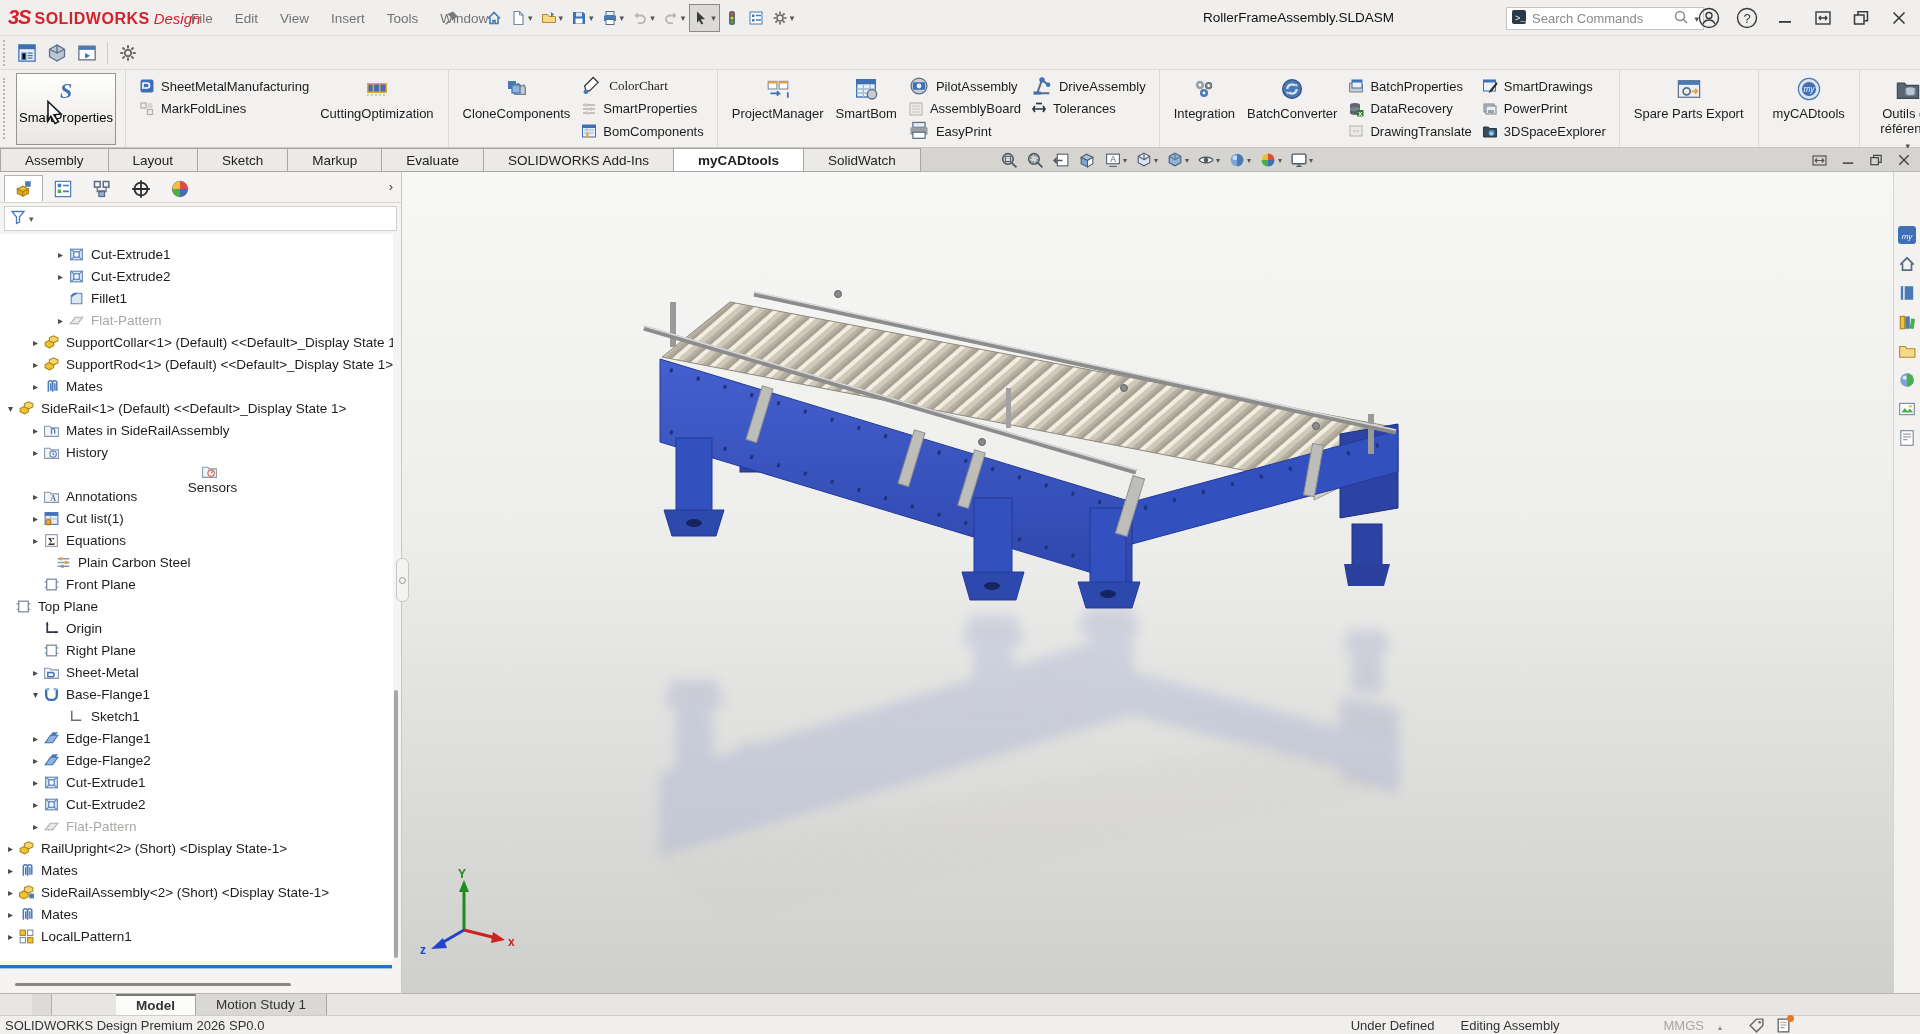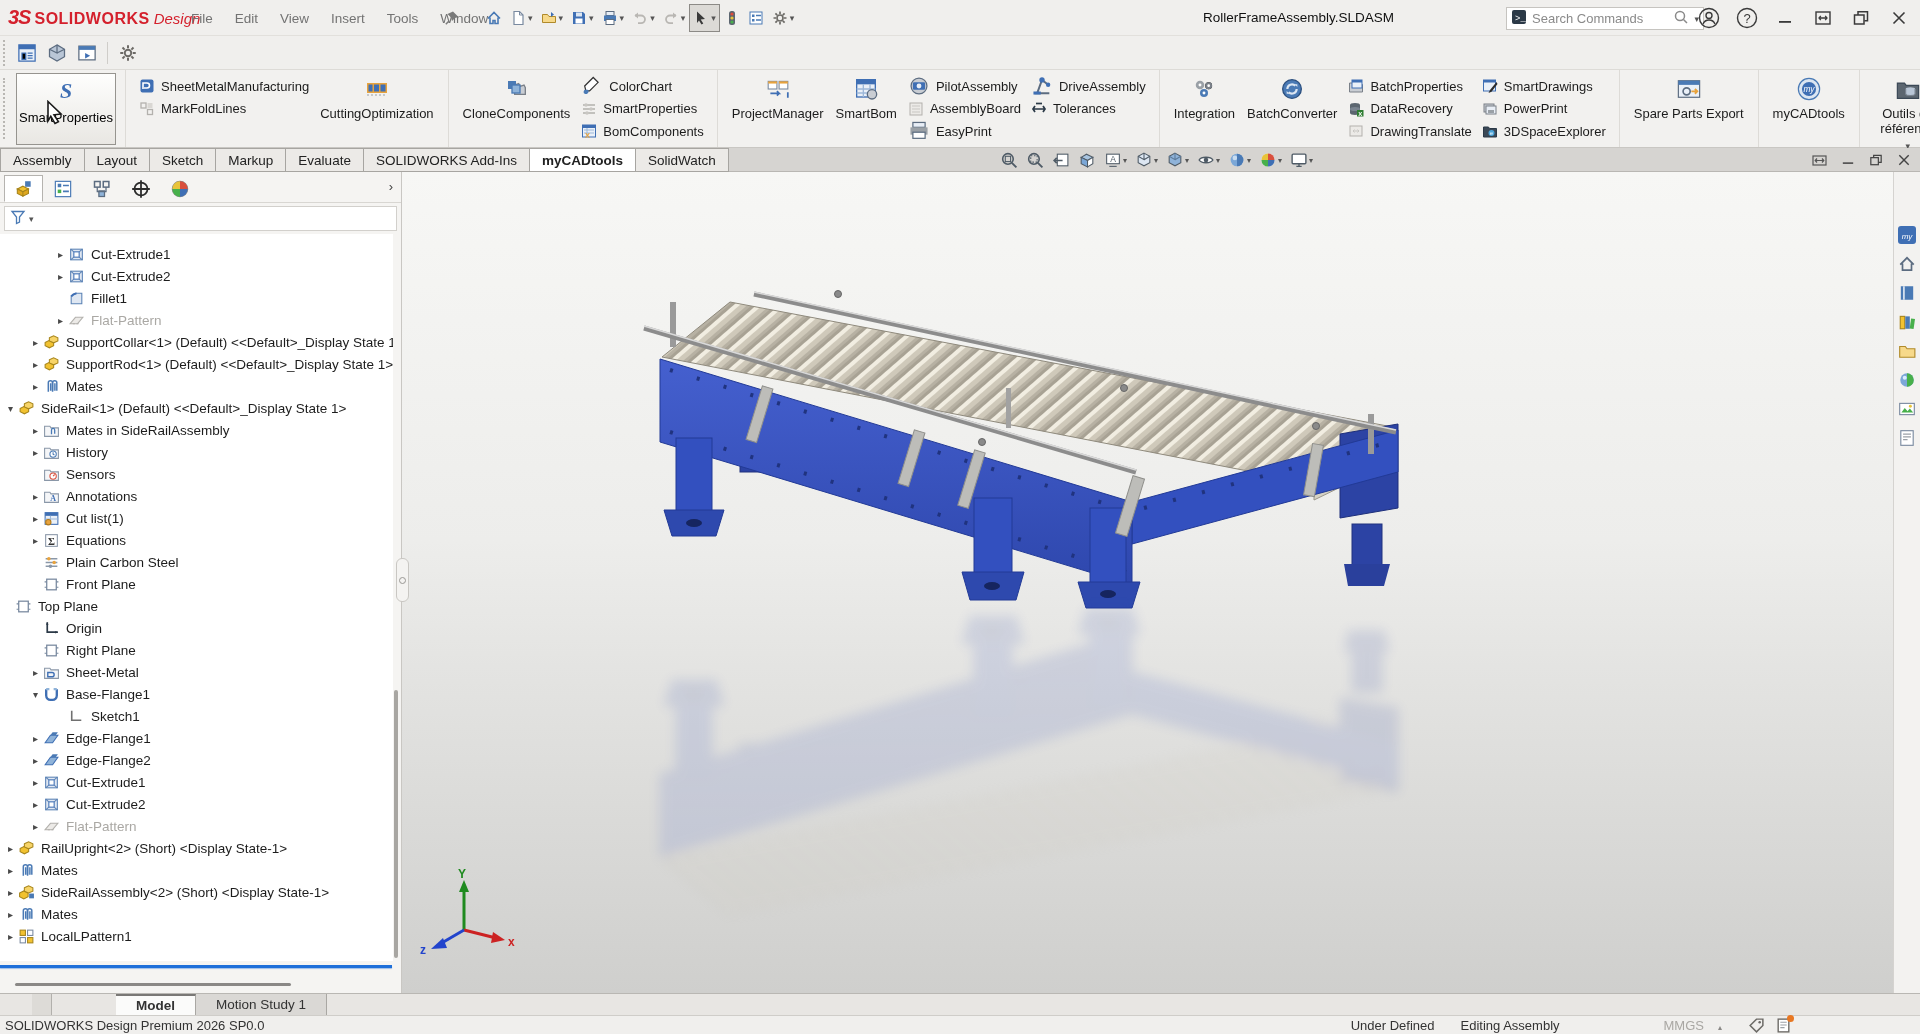--- a/index.html
+++ b/index.html
@@ -44,21 +44,21 @@
   .rtall { display:flex; flex-direction:column; align-items:center; padding:3px 5px 0 5px; font-size:13px; text-align:center; white-space:nowrap; }
   .rtall.twoline { white-space:normal; width:78px; line-height:15px; }
   .rtall .ric { height:28px; display:flex; align-items:center; }
   .rtall .rlb { margin-top:3px; }
   .rtall .car, .rrow .car { font-size:9px; color:#555; margin-top:3px; }
   .ribbon-collapse { position:absolute; right:8px; bottom:4px; color:#555; font-size:14px; font-weight:bold; }
 
   
   .tabstrip { position:absolute; left:0; top:148px; width:100%; height:24px; background:#d6d4d1; border-bottom:1px solid #b9b7b3; }
   .ctabs { position:absolute; left:0; top:0; height:24px; display:flex; }
-  .ctab { height:24px; padding:0 12px; display:flex; align-items:center; background:#eceae7; border:1px solid #a7a5a1; border-left:none; font-size:13.5px; color:#222; }
+  .ctab { height:24px; padding:0 24px; display:flex; align-items:center; background:#eceae7; border:1px solid #a7a5a1; border-left:none; font-size:13.5px; color:#222; }
   .ctab:first-child { border-left:1px solid #a7a5a1; }
   .ctab.active { background:#ffffff; font-weight:bold; }
   .headsup { position:absolute; left:998px; top:1px; height:22px; display:flex; align-items:center; gap:4px; }
   .hbtn { display:flex; align-items:center; height:22px; padding:0 2px; }
   .hbtn .car { font-size:8px; color:#555; margin-left:1px; }
   .dwinctl { position:absolute; right:8px; top:1px; height:22px; display:flex; align-items:center; gap:12px; color:#444; }
 
   
   .main { position:absolute; left:0; top:172px; width:1920px; height:821px; }
   .viewport { position:absolute; left:402px; top:0; width:1491px; height:821px; background:linear-gradient(#f7f7f5 0%, #ededeb 45%, #e3e3e1 62%, #cfcfcd 100%); }
@@ -399,21 +399,21 @@
           <span class="ric" style="display: inline-flex; align-items: center;">
             <svg width="24" height="24" viewBox="0 0 18 18">
               <path d="M8 13V6l3-1 1 2 3-1 1 2v5z" fill="#c9cdd3" stroke="#7a8088"></path>
               <rect x="3" y="3" width="6" height="6" fill="#4a7ab5"></rect>
               <rect x="6" y="6" width="6" height="6" fill="#8fb3d9" stroke="#4a7ab5"></rect>
             </svg>
           </span>
           <span class="rlb">CloneComponents</span>
         </button>
         <div class="rstack">
-          <button class="rrow" style="background:transparent;border:none;font-family:Liberation Sans, sans-serif;color:inherit;">
+          <button class="rrow" style="background:transparent;border:none;font-family:Liberation Serif, serif;color:inherit;">
             <span style="display: inline-flex; align-items: center;">
               <svg width="22" height="22" viewBox="0 0 18 18">
                 <path d="M3 9 10 2l4 4-7 7H4z" fill="#fff" stroke="#333"></path>
                 <path d="M3 12c-1.5 1.5-1 3.5 1 3.5S7 13 5.5 12z" fill="#4a7ab5"></path>
               </svg>
             </span>
             <span>ColorChart</span>
           </button>
           <button class="rrow disabled" style="background:transparent;border:none;font-family:inherit;color:inherit;">
             <span style="display: inline-flex; align-items: center;">
@@ -1116,21 +1116,21 @@
             <span class="arr">▸</span>
             <span class="tic" style="display: inline-flex; align-items: center;">
               <svg width="17" height="17" viewBox="0 0 16 16">
                 <path d="M1.5 4h5l1 1.5h7V13.5h-13z" fill="#f5f6f8" stroke="#8a97a8"></path>
                 <circle cx="9.5" cy="9.5" r="3" fill="#fff" stroke="#4a7ab5"></circle>
                 <path d="M9.5 7.8v1.7l1.3.8" fill="none" stroke="#4a7ab5"></path>
               </svg>
             </span>
             <span class="tlb">History</span>
           </div>
-          <div class="trow" style="padding-left: 28px;">
+          <div class="trow" style="padding-left: 28px; flex-direction: column;">
             <span class="arr"></span>
             <span class="tic" style="display: inline-flex; align-items: center;">
               <svg width="17" height="17" viewBox="0 0 16 16">
                 <path d="M1.5 4h5l1 1.5h7V13.5h-13z" fill="#f5f6f8" stroke="#8a97a8"></path>
                 <circle cx="9.5" cy="9.5" r="3" fill="#fff" stroke="#d94f3d"></circle>
                 <path d="M9.5 9.5 11 8" stroke="#d94f3d"></path>
               </svg>
             </span>
             <span class="tlb">Sensors</span>
           </div>
@@ -1159,21 +1159,21 @@
           <div class="trow" style="padding-left: 28px;">
             <span class="arr">▸</span>
             <span class="tic" style="display: inline-flex; align-items: center;">
               <svg width="17" height="17" viewBox="0 0 16 16">
                 <rect x="2.5" y="2.5" width="11" height="11" fill="#fff" stroke="#8a97a8"></rect>
                 <text x="8" y="12" text-anchor="middle" font-size="10" font-weight="bold" fill="#333" font-family="Liberation Serif">Σ</text>
               </svg>
             </span>
             <span class="tlb">Equations</span>
           </div>
-          <div class="trow" style="padding-left: 28px;">
+          <div class="trow" style="padding-left: 40px;">
             <span class="arr"></span>
             <span class="tic" style="display: inline-flex; align-items: center;">
               <svg width="17" height="17" viewBox="0 0 16 16">
                 <g stroke="#8a97a8" stroke-width="1.5">
                   <path d="M2.5 4.5h11M2.5 8h11M2.5 11.5h11"></path>
                 </g>
                 <circle cx="5.5" cy="4.5" r="1.7" fill="#e8a33d"></circle>
                 <circle cx="10.5" cy="8" r="1.7" fill="#e8a33d"></circle>
                 <circle cx="7" cy="11.5" r="1.7" fill="#8a97a8"></circle>
               </svg>

